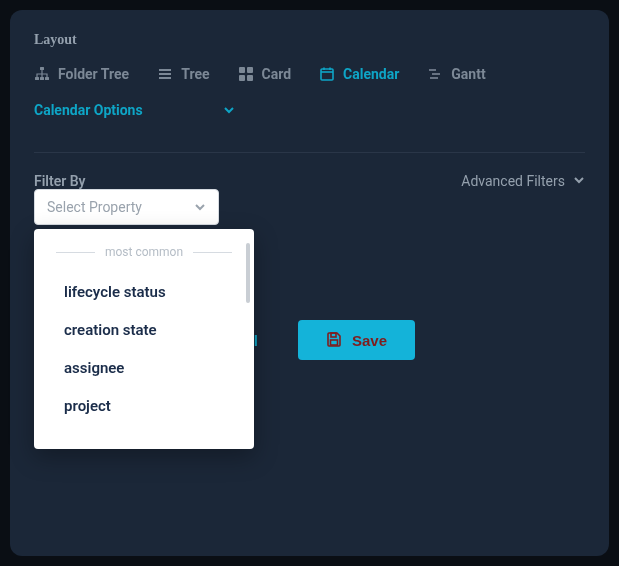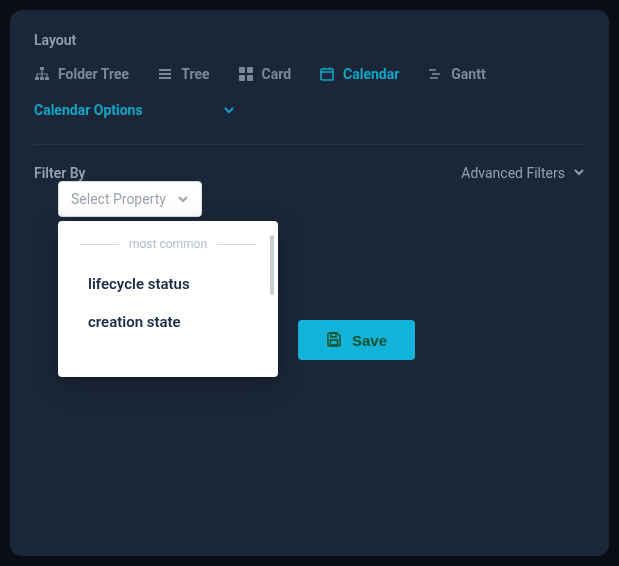--- a/index.html
+++ b/index.html
@@ -16,20 +16,21 @@
       width: 100%;
       height: 100%;
       padding: 22px 24px;
       position: relative;
     }
     .section-title {
       color: #94a0ad;
       font-size: 14px;
       font-weight: 600;
       margin-bottom: 18px;
+      font-family: Liberation Serif, serif;
     }
     .layout-tabs {
       display: flex;
       gap: 28px;
       align-items: center;
       margin-bottom: 20px;
     }
     .layout-tab {
       display: flex;
       align-items: center;
@@ -49,21 +50,21 @@
     }
     .layout-tab svg { width: 16px; height: 16px; }
     .calendar-options {
       display: flex;
       align-items: center;
       gap: 80px;
       color: #0ea5c6;
       font-size: 14px;
       font-weight: 700;
       cursor: pointer;
-      padding-bottom: 26px;
+      padding-bottom: 34px;
       border-bottom: 1px solid #2a3648;
       margin-bottom: 20px;
     }
     .calendar-options .chev { display: inline-flex; }
     .filter-header {
       display: flex;
       justify-content: space-between;
       align-items: center;
     }
     .filter-by {
@@ -74,22 +75,21 @@
     .advanced-filters {
       display: flex;
       align-items: center;
       gap: 8px;
       color: #94a0ad;
       font-size: 14px;
       cursor: pointer;
     }
     .select-wrap {
       position: relative;
-      width: 144px;
-      margin-left: 24px;
+      width: 185px;
     }
     .select-box {
       background: #fff;
       border: 1px solid #d6dbe1;
       border-radius: 4px;
       height: 36px;
       display: flex;
       align-items: center;
       justify-content: space-between;
       padding: 0 12px;
@@ -103,21 +103,21 @@
       color: #9aa3ad;
     }
     .dropdown {
       position: absolute;
       top: 40px;
       left: 0;
       width: 220px;
       background: #fff;
       border-radius: 4px;
       box-shadow: 0 8px 24px rgba(0,0,0,0.3);
-      padding: 16px 0 36px 0;
+      padding: 16px 0 24px 0;
       z-index: 10;
     }
     .dropdown-header {
       display: flex;
       align-items: center;
       gap: 10px;
       padding: 0 22px;
       margin-bottom: 14px;
     }
     .dropdown-header .line {
@@ -157,21 +157,21 @@
     .cancel-btn {
       color: #0ea5c6;
       font-size: 15px;
       font-weight: 700;
       cursor: pointer;
       background: none;
       border: none;
     }
     .save-btn {
       background: #14b3d9;
-      color: #14532d;
+      color: #7f1d1d;
       border: none;
       border-radius: 4px;
       height: 40px;
       padding: 0 28px;
       display: flex;
       align-items: center;
       gap: 10px;
       font-size: 15px;
       font-weight: 700;
       cursor: pointer;
@@ -273,20 +273,22 @@
       </span>
     </div>
     <div class="dropdown">
       <div class="dropdown-header">
         <span class="line"></span>
         <span class="label">most common</span>
         <span class="line"></span>
       </div>
       <div class="dropdown-item">lifecycle status</div>
       <div class="dropdown-item">creation state</div>
+      <div class="dropdown-item">assignee</div>
+      <div class="dropdown-item">project</div>
     </div>
   </div>
 
   <div class="actions">
     <button class="cancel-btn">Cancel</button>
     <button class="save-btn">
       <span>
         <svg viewBox="0 0 16 16" fill="none" stroke="currentColor" stroke-width="1.6">
             <path d="M3 2h8l3 3v9a1 1 0 0 1-1 1H3a1 1 0 0 1-1-1V3a1 1 0 0 1 1-1z"></path>
             <rect x="5" y="2" width="5" height="4"></rect>

